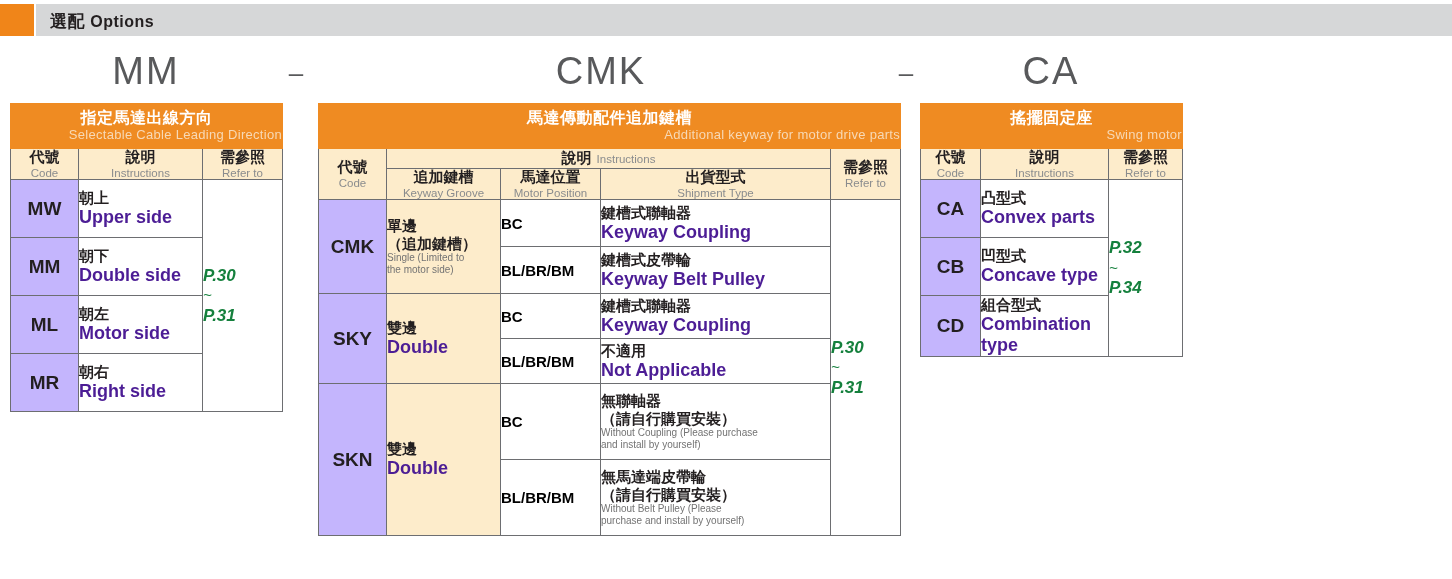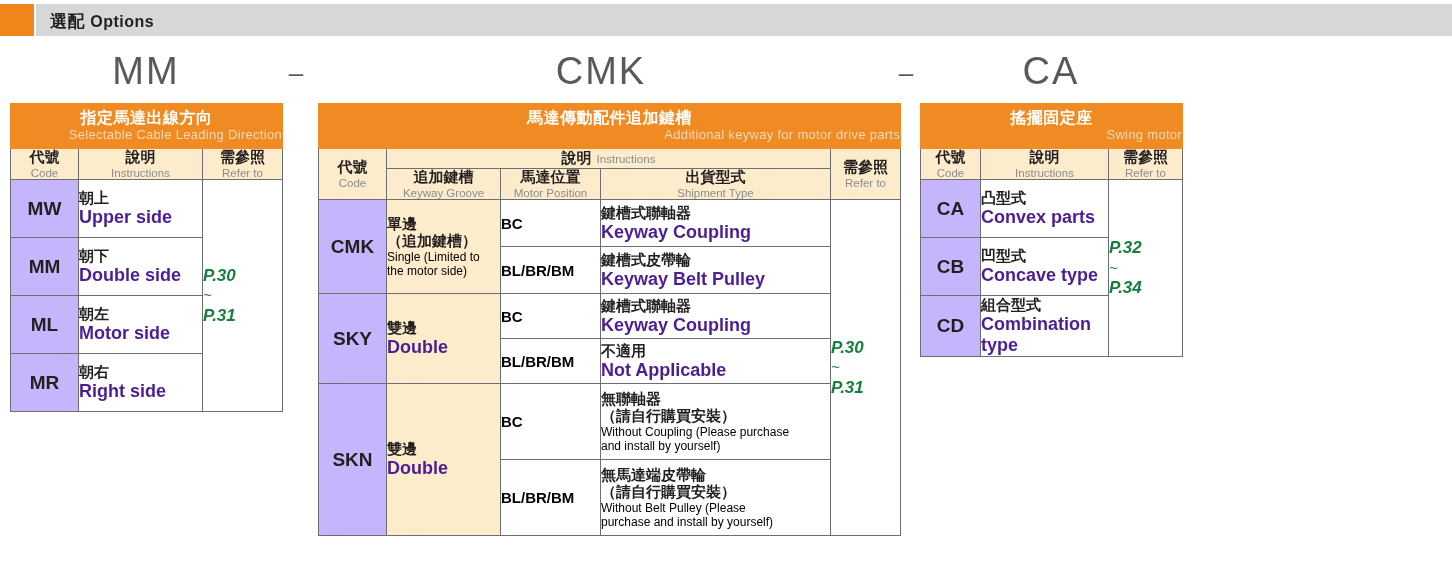--- a/index.html
+++ b/index.html
@@ -160,22 +160,22 @@
   }
   .desc-cell .en {
     display: block;
     font-size: 18px;
     color: #4c1d95;
     margin-top: 1px;
     font-weight: bold;
   }
   .desc-cell .en2 {
     display: block;
-    font-size: 12px;
-    color: #000000;
+    font-size: 10px;
+    color: #737373;
     line-height: 1.2;
   }
   .plain-cell {
     padding: 5px 8px;
     font-size: 15px;
     font-weight: bold;
     color: #000000;
   }
   .refer-cell {
     text-align: left;

